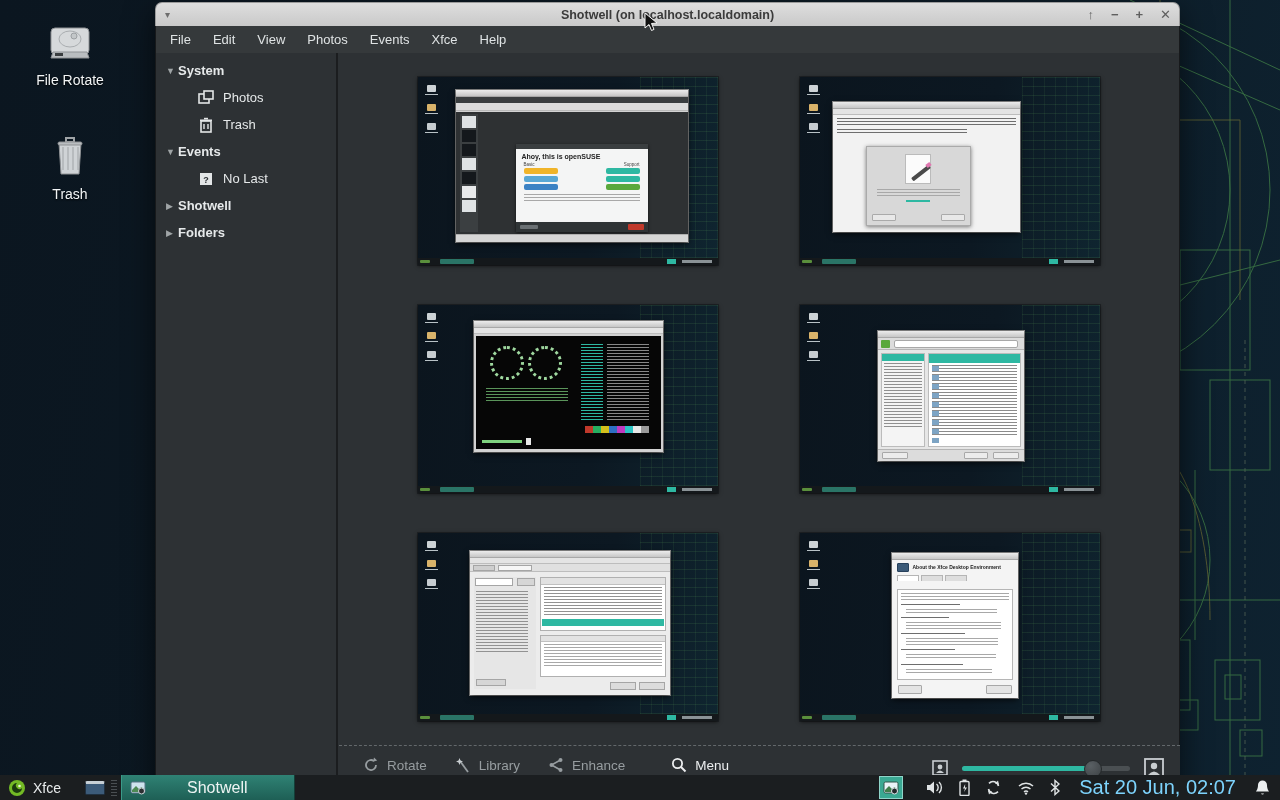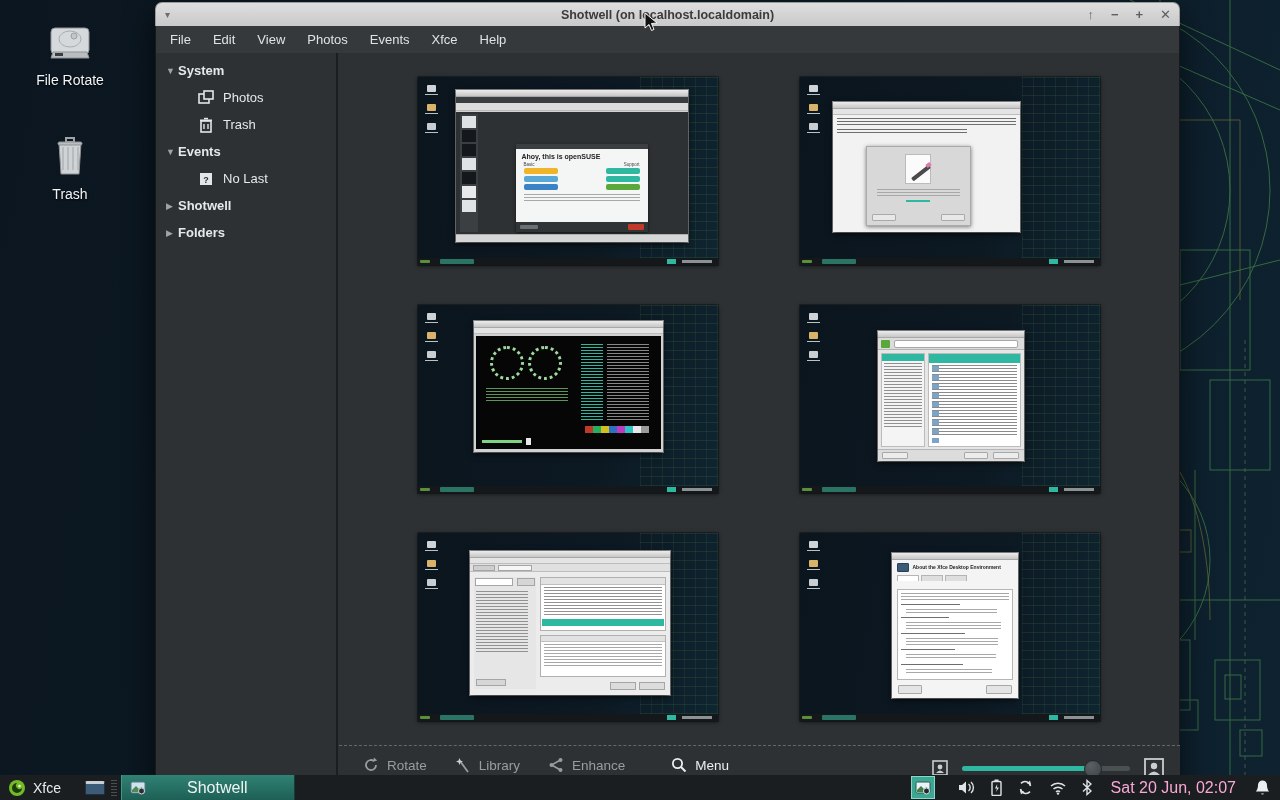--- a/index.html
+++ b/index.html
@@ -70,21 +70,21 @@
   .taskbar { position:absolute; left:0; bottom:0; width:1280px; height:25px; background:#1b1e20; display:flex; align-items:center; z-index:50; }
   .tb-menu { display:flex; align-items:center; gap:7px; padding:0 10px 0 8px; height:25px; cursor:pointer; }
   .tb-menu .lbl { color:#e8ebec; font-size:14px; }
   .showdesk { width:20px; height:14px; margin-left:14px; background:#3c5b79; border:1px solid #20303f; border-top:3px solid #c7d0d6; border-radius:2px; cursor:pointer; }
   .grip { width:6px; height:16px; margin:0 4px 0 6px; background:repeating-linear-gradient(180deg,#4a4f52 0 1px,transparent 1px 3px); }
   .task-btn { display:flex; align-items:center; gap:7px; height:25px; padding:0 46px 0 8px; cursor:pointer;
               background:linear-gradient(#2f8274,#1e5f55); border-left:1px solid #3b9a89; border-right:1px solid #143f38; }
   .task-btn .lbl { color:#eef4f3; font-size:16px;margin-left:34px; }
   .tray { margin-left:auto; display:flex; align-items:center; gap:15px; padding-right:10px; }
   .tray-shotwell { width:24px; height:23px; background:#3aa892; border:1px solid #8fd5c9; display:flex; align-items:center; justify-content:center; cursor:pointer; margin-right:8px; }
-  .clock { color:#f9a8d4; font-size:16px; white-space:nowrap; cursor:default; padding:0 4px; }
+  .clock { color:#7dd3fc; font-size:20px; white-space:nowrap; cursor:default; padding:0 4px; }
   .tray svg { cursor:pointer; }
 
   
   .btoolbar { position:absolute; left:184px; right:0; top:743px; height:53px; background:#2d3134; border-top:1px dashed #63686b;
               display:flex; align-items:flex-start; padding:9px 14px 0 10px; }
   .tool-btn { display:flex; align-items:center; gap:8px; color:#989fa; padding:2px 14px; cursor:pointer; }
   .tool-btn .lbl { font-size:13.5px; color:#979da0; }
   .tool-btn.enabled .lbl { color:#eceeef; }
   .zoomer { margin-left:auto; display:flex; align-items:center; gap:12px; padding-top:1px; }
   .ztrack { position:relative; width:168px; height:5px; background:#4a4f52; border-radius:3px; cursor:pointer; }

